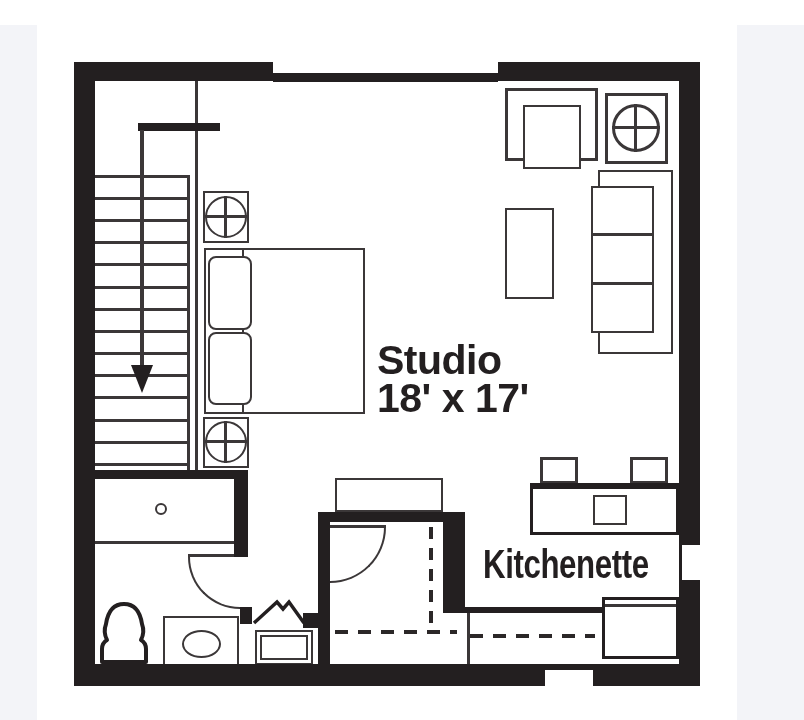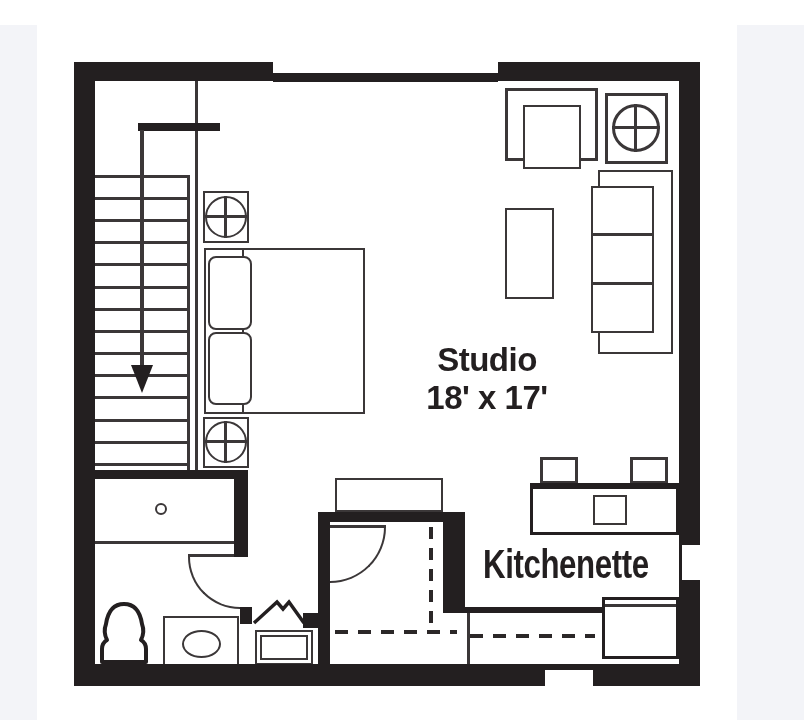--- a/index.html
+++ b/index.html
@@ -21,21 +21,21 @@
   .tread{position:absolute;left:95px;width:92px;height:2.5px;background:#3b3738;z-index:3;}
   .dashH{position:absolute;height:3.5px;z-index:2;
          background:repeating-linear-gradient(90deg,#2b2728 0 13px,transparent 13px 23px);}
   .dashV{position:absolute;width:3.5px;z-index:2;
          background:repeating-linear-gradient(180deg,#2b2728 0 12px,transparent 12px 21px);}
   .arcBL{position:absolute;border-left:2.5px solid #3b3738;border-bottom:2.5px solid #3b3738;
          border-bottom-left-radius:100% 100%;z-index:4;box-sizing:border-box;}
   .arcBR{position:absolute;border-right:2.5px solid #3b3738;border-bottom:2.5px solid #3b3738;
          border-bottom-right-radius:100% 100%;z-index:4;box-sizing:border-box;}
   .txt{position:absolute;color:#231f20;font-weight:700;z-index:7;white-space:nowrap;}
-  .studio{left:377px;top:341px;width:220px;text-align:center;font-size:33px;line-height:38px;letter-spacing:-0.5px;}
+  .studio{left:377px;top:341px;width:220px;font-size:41px;line-height:38px;letter-spacing:-0.5px;}
   .kitch{left:483px;top:544px;font-size:40px;line-height:40px;transform:scaleX(0.78);transform-origin:0 0;letter-spacing:-0.5px;}
   .tri{position:absolute;width:0;height:0;z-index:4;
        border-left:11px solid transparent;border-right:11px solid transparent;border-top:28px solid #231f20;}
   svg{position:absolute;z-index:2;overflow:visible;}
 </style>
 </head>
 <body>
 
 <div class="page">
 

